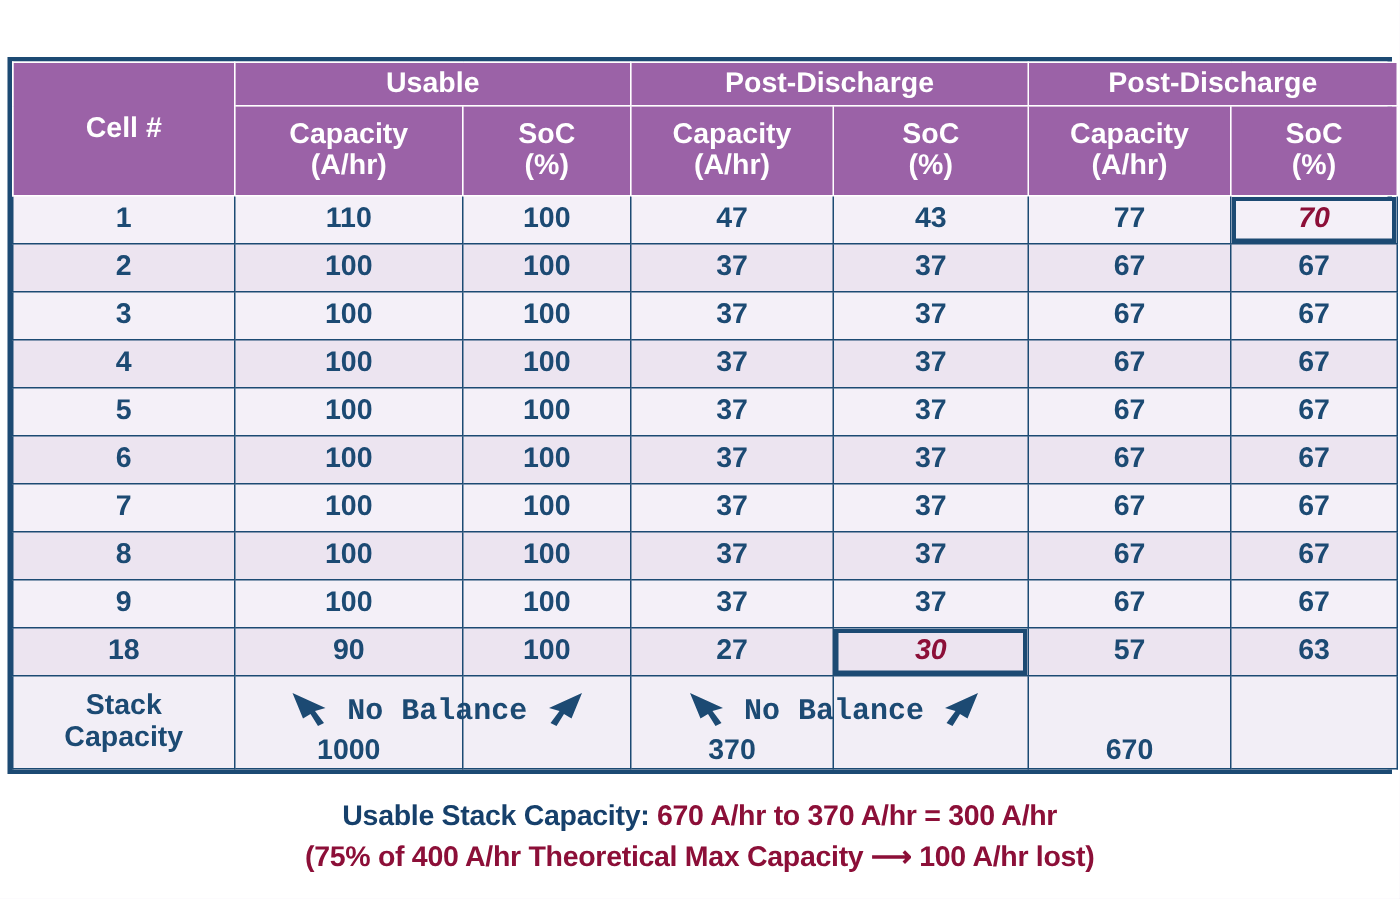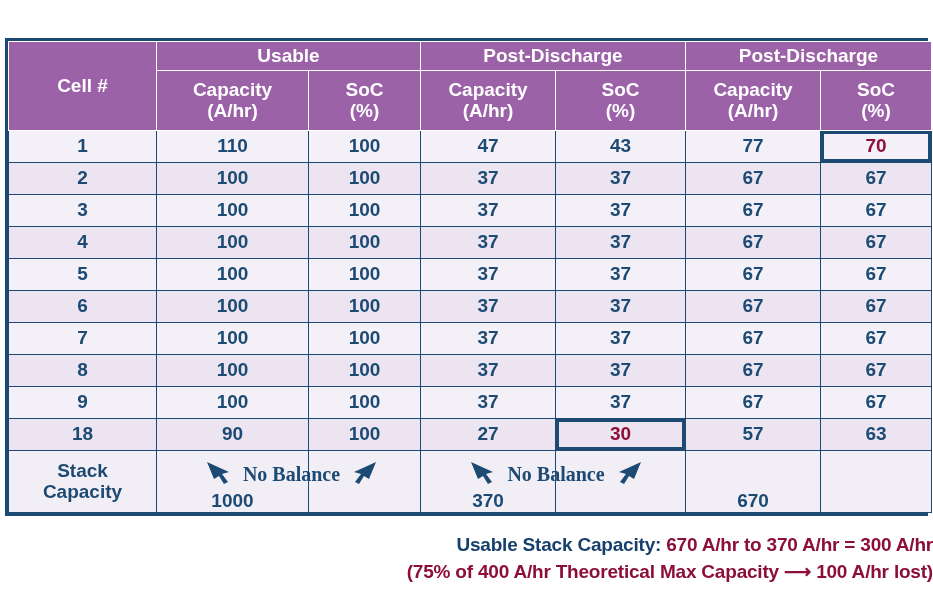--- a/index.html
+++ b/index.html
@@ -97,20 +97,21 @@
   tr.r-odd td  { background: #f4f0f8; }
   tr.r-even td { background: #ece4f0; }
 
   td.num { font-size: 20px; }
 
   
   .hl {
     position: relative;
     color: #8c0f38 !important;
     box-shadow: inset 0 0 0 3px #1c4a73;
+    font-style: italic;
   }
 
   
   tr.stack td {
     background: #f2eef6;
     vertical-align: bottom;
     margin-top: 21px;
   }
   .stack-label {
     font-size: 20px;
@@ -139,31 +140,31 @@
     display: flex;
     align-items: center;
     justify-content: center;
     gap: 4px;
   }
   .nb-text {
     font-size: 20px;
     font-weight: bold;
     color: #1c4a73;
     white-space: nowrap;
-    font-family: Liberation Serif, serif;
+    font-family: Liberation Mono, monospace;
   }
   .arrow { display: block; }
 
   
   .caption {
     position: absolute;
     top: 532px;
     left: 0;
     width: 933px;
-    text-align: right;
+    text-align: center;
     font-size: 19px;
     font-weight: bold;
     line-height: 1.42;
     color: #8c0f38;
     letter-spacing: -0.2px;
   }
   .caption .blue { color: #16406b; }
   .caption .line { display: block; white-space: nowrap; }
 </style>
 </head>

